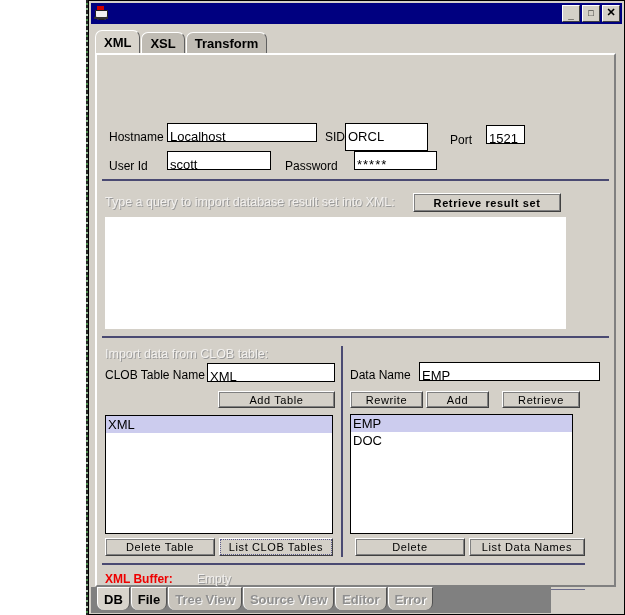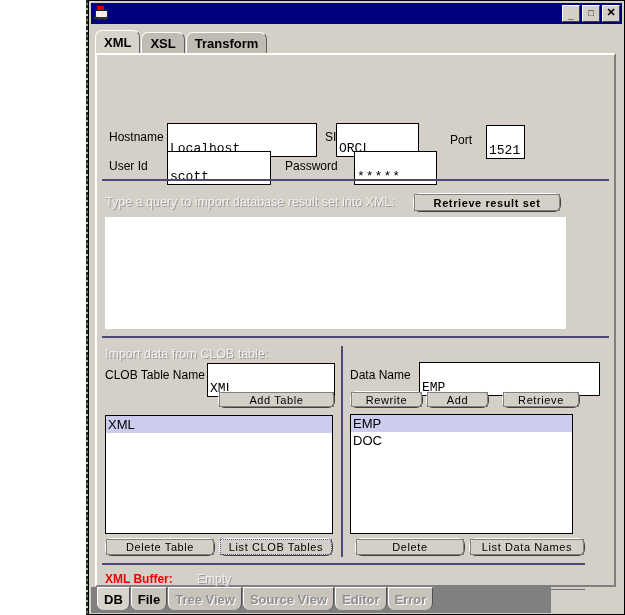--- a/index.html
+++ b/index.html
@@ -53,28 +53,28 @@
   #panel{position:absolute;left:6px;top:52px;width:521px;height:534px;
      background:#d4d0c8;
      border-top:2px solid #ffffff;border-left:2px solid #ffffff;
      border-right:2px solid #808080;border-bottom:2px solid #808080;
      box-sizing:border-box;}
 
   .lbl{font-size:12px;color:#000;white-space:nowrap;}
   .lbl-dis{font-size:12px;color:#f2f0ee;white-space:nowrap;
      text-shadow:1px 1px 0 #9a9a9a;}
   .field{background:#ffffff;border:1px solid #000;box-sizing:border-box;
-     font-size:13px;color:#000;padding:16px 2px;line-height:17px;
-     font-family:Liberation Mono, monospace;overflow:hidden;white-space:nowrap;}
+     font-size:13px;color:#000;padding:4px 2px;line-height:17px;
+     font-family:Liberation Sans, sans-serif;overflow:hidden;white-space:nowrap;}
 
   .btn{background:#d4d0c8;box-sizing:border-box;
      border-top:1px solid #ffffff;border-left:1px solid #ffffff;
      border-right:1px solid #404040;border-bottom:1px solid #404040;
      font-size:11px;color:#000;display:flex;align-items:center;justify-content:center;
-     letter-spacing:.6px;cursor:default;font-family:"Liberation Sans",sans-serif;border-radius:7px;}
+     letter-spacing:.6px;cursor:default;font-family:"Liberation Sans",sans-serif;}
   .btn .inner{border:1px solid #808080;width:100%;height:100%;
      display:flex;align-items:center;justify-content:center;box-sizing:border-box;}
   .btn.focused .inner{border:1px dotted #5a5a8a;}
 
   .sep-h{position:absolute;height:2px;background:#4a4a72;}
   .sep-v{position:absolute;width:2px;background:#4a4a72;}
 
   .listbox{background:#ffffff;border:1px solid #000;box-sizing:border-box;
      overflow:hidden;position:absolute;}
   .listbox .li{font-size:13px;color:#000;line-height:17px;padding:0 2px;
@@ -133,21 +133,21 @@
         <span>Transform</span>
       </div>
     </div>
 
     <div id="panel">
 
       <span class="lbl" style="position:absolute;left:12px;top:75px;">Hostname</span>
       <div class="field" style="position:absolute;left:70px;top:68px;width:150px;height:19px;">Localhost</div>
 
       <span class="lbl" style="position:absolute;left:228px;top:75px;">SID</span>
-      <div class="field" style="position:absolute;left:239px;top:68px;width:83px;height:28px;">ORCL</div>
+      <div class="field" style="position:absolute;left:248px;top:68px;width:83px;height:28px;">ORCL</div>
 
       <span class="lbl" style="position:absolute;left:353px;top:78px;">Port</span>
       <div class="field" style="position:absolute;left:389px;top:70px;width:39px;height:19px;">1521</div>
 
       <span class="lbl" style="position:absolute;left:12px;top:104px;">User Id</span>
       <div class="field" style="position:absolute;left:70px;top:96px;width:104px;height:19px;">scott</div>
 
       <span class="lbl" style="position:absolute;left:188px;top:104px;">Password</span>
       <div class="field" style="position:absolute;left:257px;top:96px;width:83px;height:19px;letter-spacing:1px;">*****</div>
 

